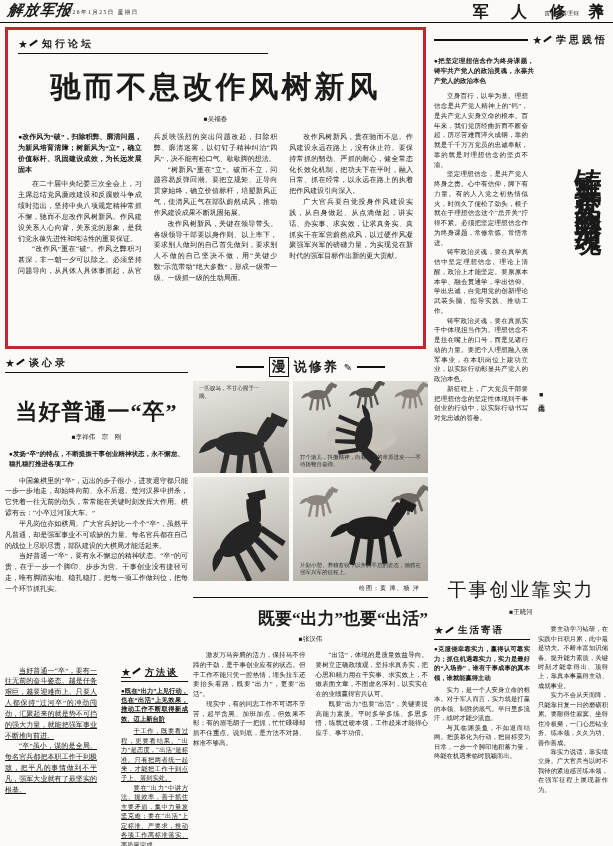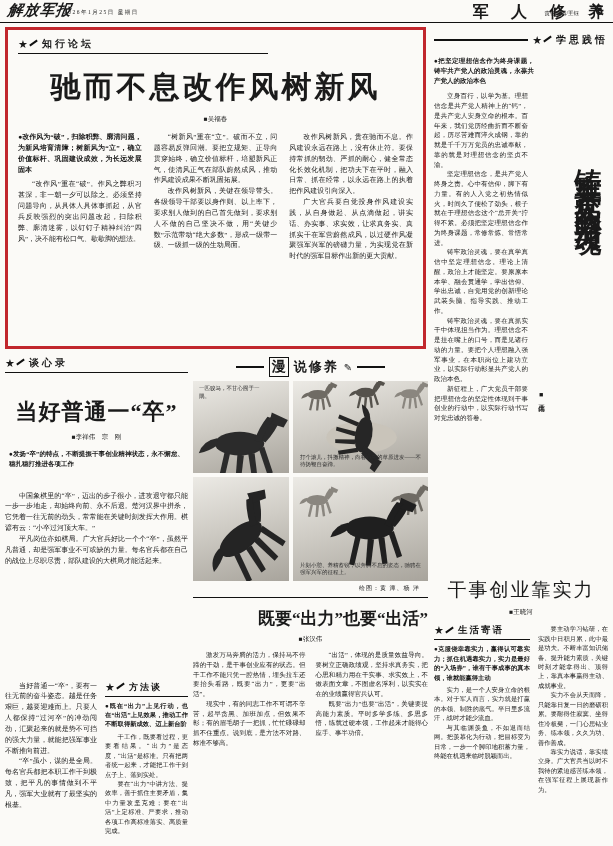--- a/index.html
+++ b/index.html
@@ -33,22 +33,22 @@
   #redbox .seclabel { width:250px; border-bottom-width:1.5px; }
   #main-headline { margin-top:13px; text-align:center; font-size:30px; font-weight:bold; letter-spacing:3px; font-family:"Liberation Sans", sans-serif; }
   #main-byline { margin-top:7px; }
   #main-body { margin-top:8px; height:200px; column-count:3; column-gap:12px; overflow:hidden; }
   #main-body .lead { margin-bottom:4px; }
   
   #talk-col { position:absolute; left:5px; top:356px; width:183px; height:486px; }
   #talk-headline { margin-top:24px; text-align:center; font-size:22px; font-weight:bold; letter-spacing:1px; }
   #talk-col .byline { margin-top:6px; }
   #talk-summary { margin:7px 4px 0 4px; font-size:6.5px; line-height:1.5; font-weight:bold; text-align:justify; }
-  #talk-body { margin-top:22px; height:186px; overflow:hidden; }
-  #talk-bottom { display:flex; gap:8px; margin-top:4px; height:182px; overflow:hidden; }
+  #talk-body { margin-top:7px; height:186px; overflow:hidden; }
+  #talk-bottom { display:flex; gap:24px; margin-top:4px; height:182px; overflow:hidden;text-decoration:underline; }
   #talk-cont { width:92px; overflow:hidden; }
   #method-col { flex:1; overflow:hidden; }
   #method-col .seclabel { border-bottom-width:1px; }
   #method-col .seclabel .lt { font-size:9px; letter-spacing:2px; }
   #method-summary { margin-top:4px; font-size:6.3px; font-weight:bold; line-height:1.5; text-align:justify; }
   #method-col .bodytext { margin-top:3px; }
   #method-col .bodytext p { font-size:6.3px; }
   
   #center-col { position:absolute; left:193px; top:356px; width:235px; height:486px; }
   #cartoon-label { display:flex; align-items:center; justify-content:center; gap:5px; height:22px; }
@@ -122,20 +122,21 @@
     <div class="seclabel">
       <span class="star">★</span>
         <span class="swoosh"></span>
       <span class="lt">知行论坛</span>
     </div>
     <div id="main-headline">驰而不息改作风树新风</div>
     <div id="main-byline" class="byline">■吴福春</div>
     <div id="main-body" class="bodytext">
       <p class="lead">●改作风为“破”，扫除积弊、廓清问题，为新风培育清障；树新风为“立”，确立价值标杆、巩固建设成效，为长远发展固本</p>
       <div>
+          <p>在二十届中央纪委三次全会上，习主席总结党风廉政建设和反腐败斗争成绩时指出，坚持中央八项规定精神常抓不懈，驰而不息改作风树新风。作风建设关系人心向背，关系党的形象，是我们党永葆先进性和纯洁性的重要保证。</p>
           <p>“改作风”重在“破”。作风之弊积习甚深，非一朝一夕可以除之。必须坚持问题导向，从具体人具体事抓起，从官兵反映强烈的突出问题改起，扫除积弊、廓清迷雾，以钉钉子精神纠治“四风”，决不能有松口气、歇歇脚的想法。</p>
           <p>“树新风”重在“立”。破而不立，问题容易反弹回潮。要把立规矩、正导向贯穿始终，确立价值标杆，培塑新风正气，使清风正气在部队蔚然成风，推动作风建设成果不断巩固拓展。</p>
           <p>改作风树新风，关键在领导带头。各级领导干部要以身作则、以上率下，要求别人做到的自己首先做到，要求别人不做的自己坚决不做，用“关键少数”示范带动“绝大多数”，形成一级带一级、一级抓一级的生动局面。</p>
           <p>改作风树新风，贵在驰而不息。作风建设永远在路上，没有休止符。要保持常抓的韧劲、严抓的耐心，健全常态化长效化机制，把功夫下在平时，融入日常、抓在经常，以永远在路上的执着把作风建设引向深入。</p>
           <p>广大官兵要自觉投身作风建设实践，从自身做起、从点滴做起，讲实话、办实事、求实效，让求真务实、真抓实干在军营蔚然成风，以过硬作风凝聚强军兴军的磅礴力量，为实现党在新时代的强军目标作出新的更大贡献。</p>
         </div>
     </div>
   </div>
 
   <div id="talk-col">
@@ -144,20 +145,21 @@
         <span class="swoosh"></span>
       <span class="lt">谈心录</span>
     </div>
     <div id="talk-headline">当好普通一“卒”</div>
     <div class="byline">■李祥伟　宗　刚</div>
     <div id="talk-summary">●发扬“卒”的特点，不断提振干事创业精神状态，永不懈怠、稳扎稳打推进各项工作</div>
     <div id="talk-body" class="bodytext">
       <div>
           <p>中国象棋里的“卒”，迈出的步子很小，进攻退守都只能一步一步地走，却始终向前、永不后退。楚河汉界中拼杀，它凭着一往无前的劲头，常常能在关键时刻发挥大作用。棋谚有云：“小卒过河顶大车。”</p>
           <p>平凡岗位亦如棋局。广大官兵好比一个个“卒”，虽然平凡普通，却是强军事业不可或缺的力量。每名官兵都在自己的战位上尽职尽责，部队建设的大棋局才能活起来。</p>
+          <p>当好普通一“卒”，要有永不懈怠的精神状态。“卒”的可贵，在于一步一个脚印、步步为营。干事创业没有捷径可走，唯有脚踏实地、稳扎稳打，把每一项工作做到位，把每一个环节抓扎实。</p>
         </div>
     </div>
     <div id="talk-bottom">
       <div id="talk-cont" class="bodytext">
         <div>
             <p>当好普通一“卒”，要有一往无前的奋斗姿态。越是任务艰巨，越要迎难而上。只要人人都保持“过河卒”的冲劲闯劲，汇聚起来的就是势不可挡的强大力量，就能把强军事业不断推向前进。</p>
             <p>“卒”虽小，谋的是全局。每名官兵都把本职工作干到极致，把平凡的事情做到不平凡，强军大业就有了最坚实的根基。</p>
           </div>
       </div>
       <div id="method-col">

